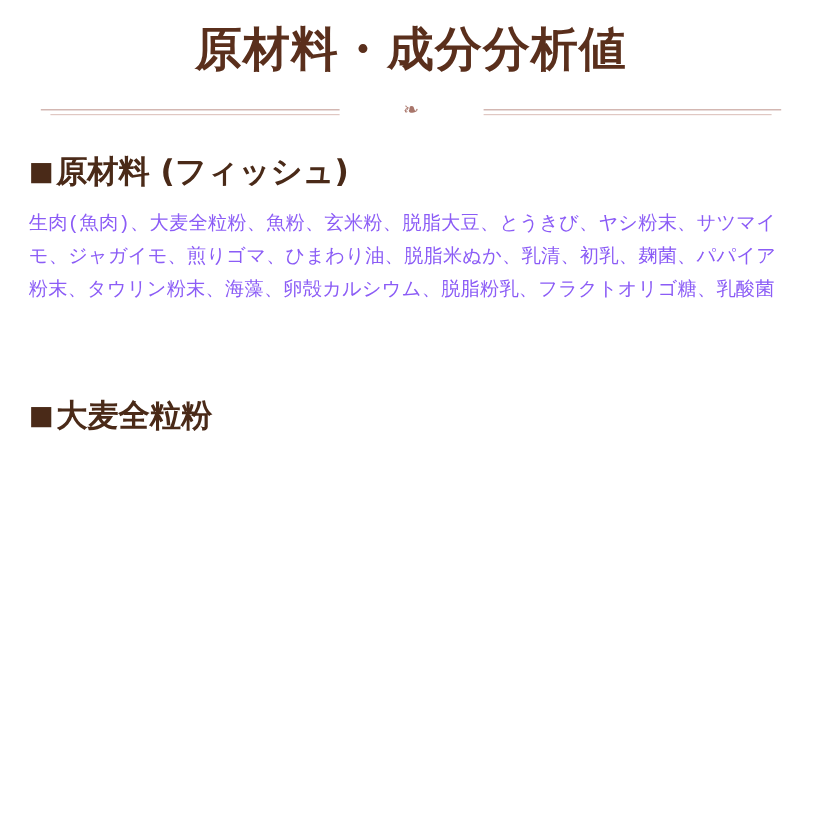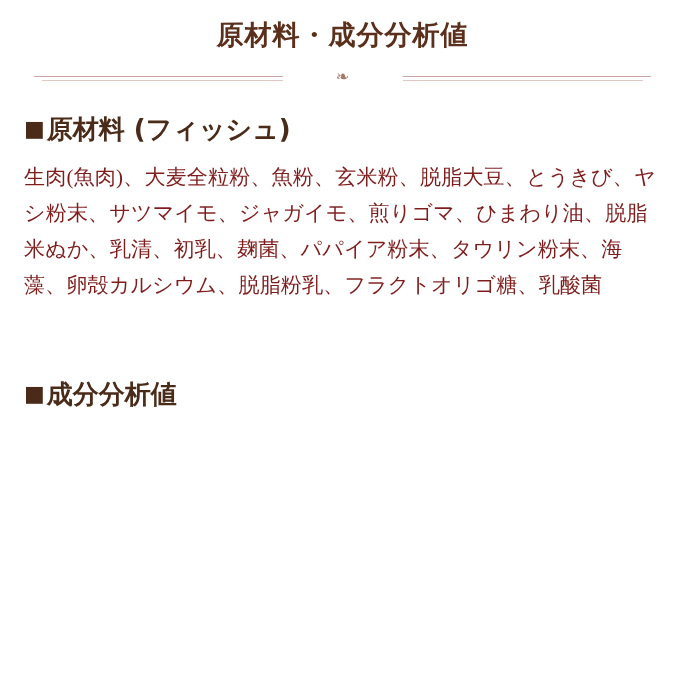--- a/index.html
+++ b/index.html
@@ -18,21 +18,21 @@
     position: relative;
     width: 685px;
     height: 685px;
     box-sizing: border-box;
     padding: 0;
   }
 
   
   .title {
     text-align: center;
-    font-size: 27px;
+    font-size: 39px;
     font-weight: bold;
     letter-spacing: 1px;
     color: #5a2f1c;
     padding-top: 18px;
     line-height: 1.25;
     font-family: "DejaVu Sans", "Liberation Sans", sans-serif;
   }
 
   
   .divider {
@@ -86,25 +86,25 @@
     margin: 0 0 14px 0;
     line-height: 1.2;
     font-family: "DejaVu Sans", "Liberation Sans", sans-serif;
   }
   .section-heading .marker {
     font-size: 22px;
     margin-right: 2px;
     vertical-align: 2px;
   }
   .section-body {
-    font-size: 21px;
+    font-size: 16px;
     line-height: 1.72;
-    color: #7f1d1d;
+    color: #8b5cf6;
     letter-spacing: 0.2px;
-    font-family: Liberation Serif, serif;
+    font-family: Liberation Mono, monospace;
     margin: 0;
   }
 </style>
 </head>
 <body>
 
 <div class="page">
 
   <div class="title">原材料・成分分析値</div>
 
@@ -118,18 +118,18 @@
 
     <div class="section">
       <h2 class="section-heading">
         <span class="marker">■</span><span>原材料 (フィッシュ)</span>
       </h2>
       <p class="section-body">生肉(魚肉)、大麦全粒粉、魚粉、玄米粉、脱脂大豆、とうきび、ヤシ粉末、サツマイモ、ジャガイモ、煎りゴマ、ひまわり油、脱脂米ぬか、乳清、初乳、麹菌、パパイア粉末、タウリン粉末、海藻、卵殻カルシウム、脱脂粉乳、フラクトオリゴ糖、乳酸菌</p>
     </div>
 
     <div class="section second">
       <h2 class="section-heading">
-        <span class="marker">■</span><span>成分分析値</span>
+        <span class="marker">■</span><span>大麦全粒粉</span>
       </h2>
     </div>
 
   </div>
 </div>
 
 </body></html>

